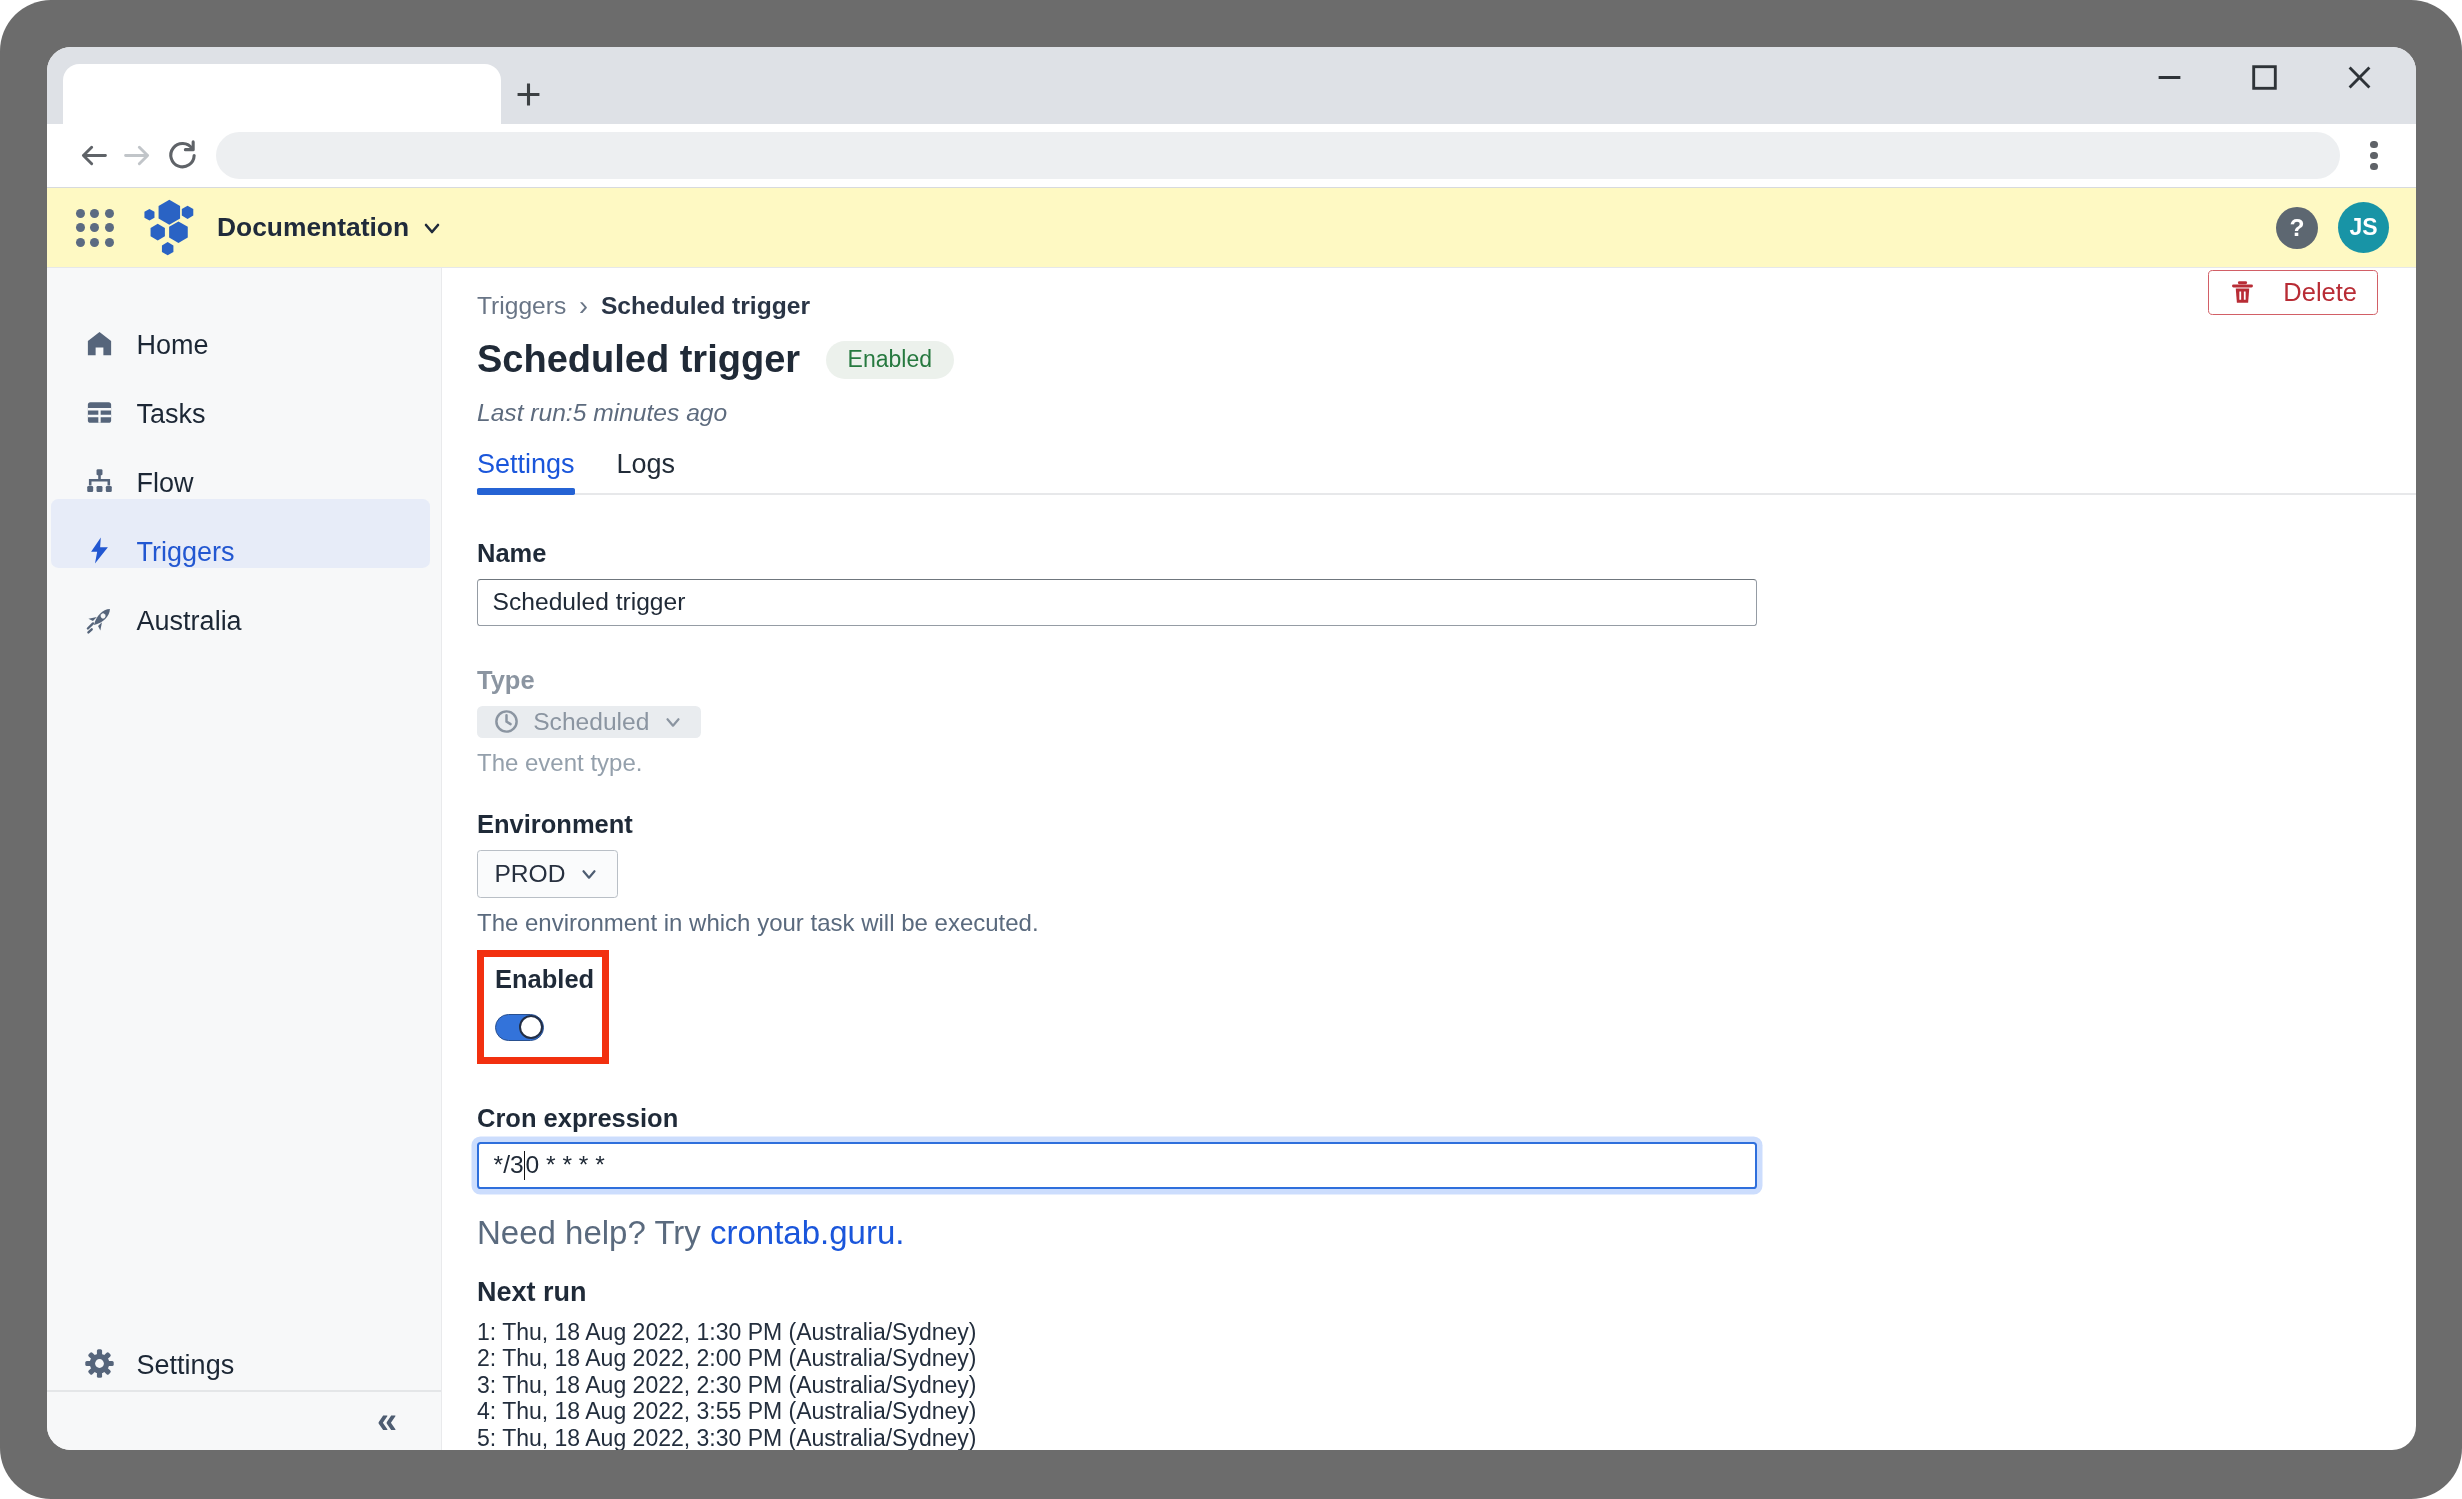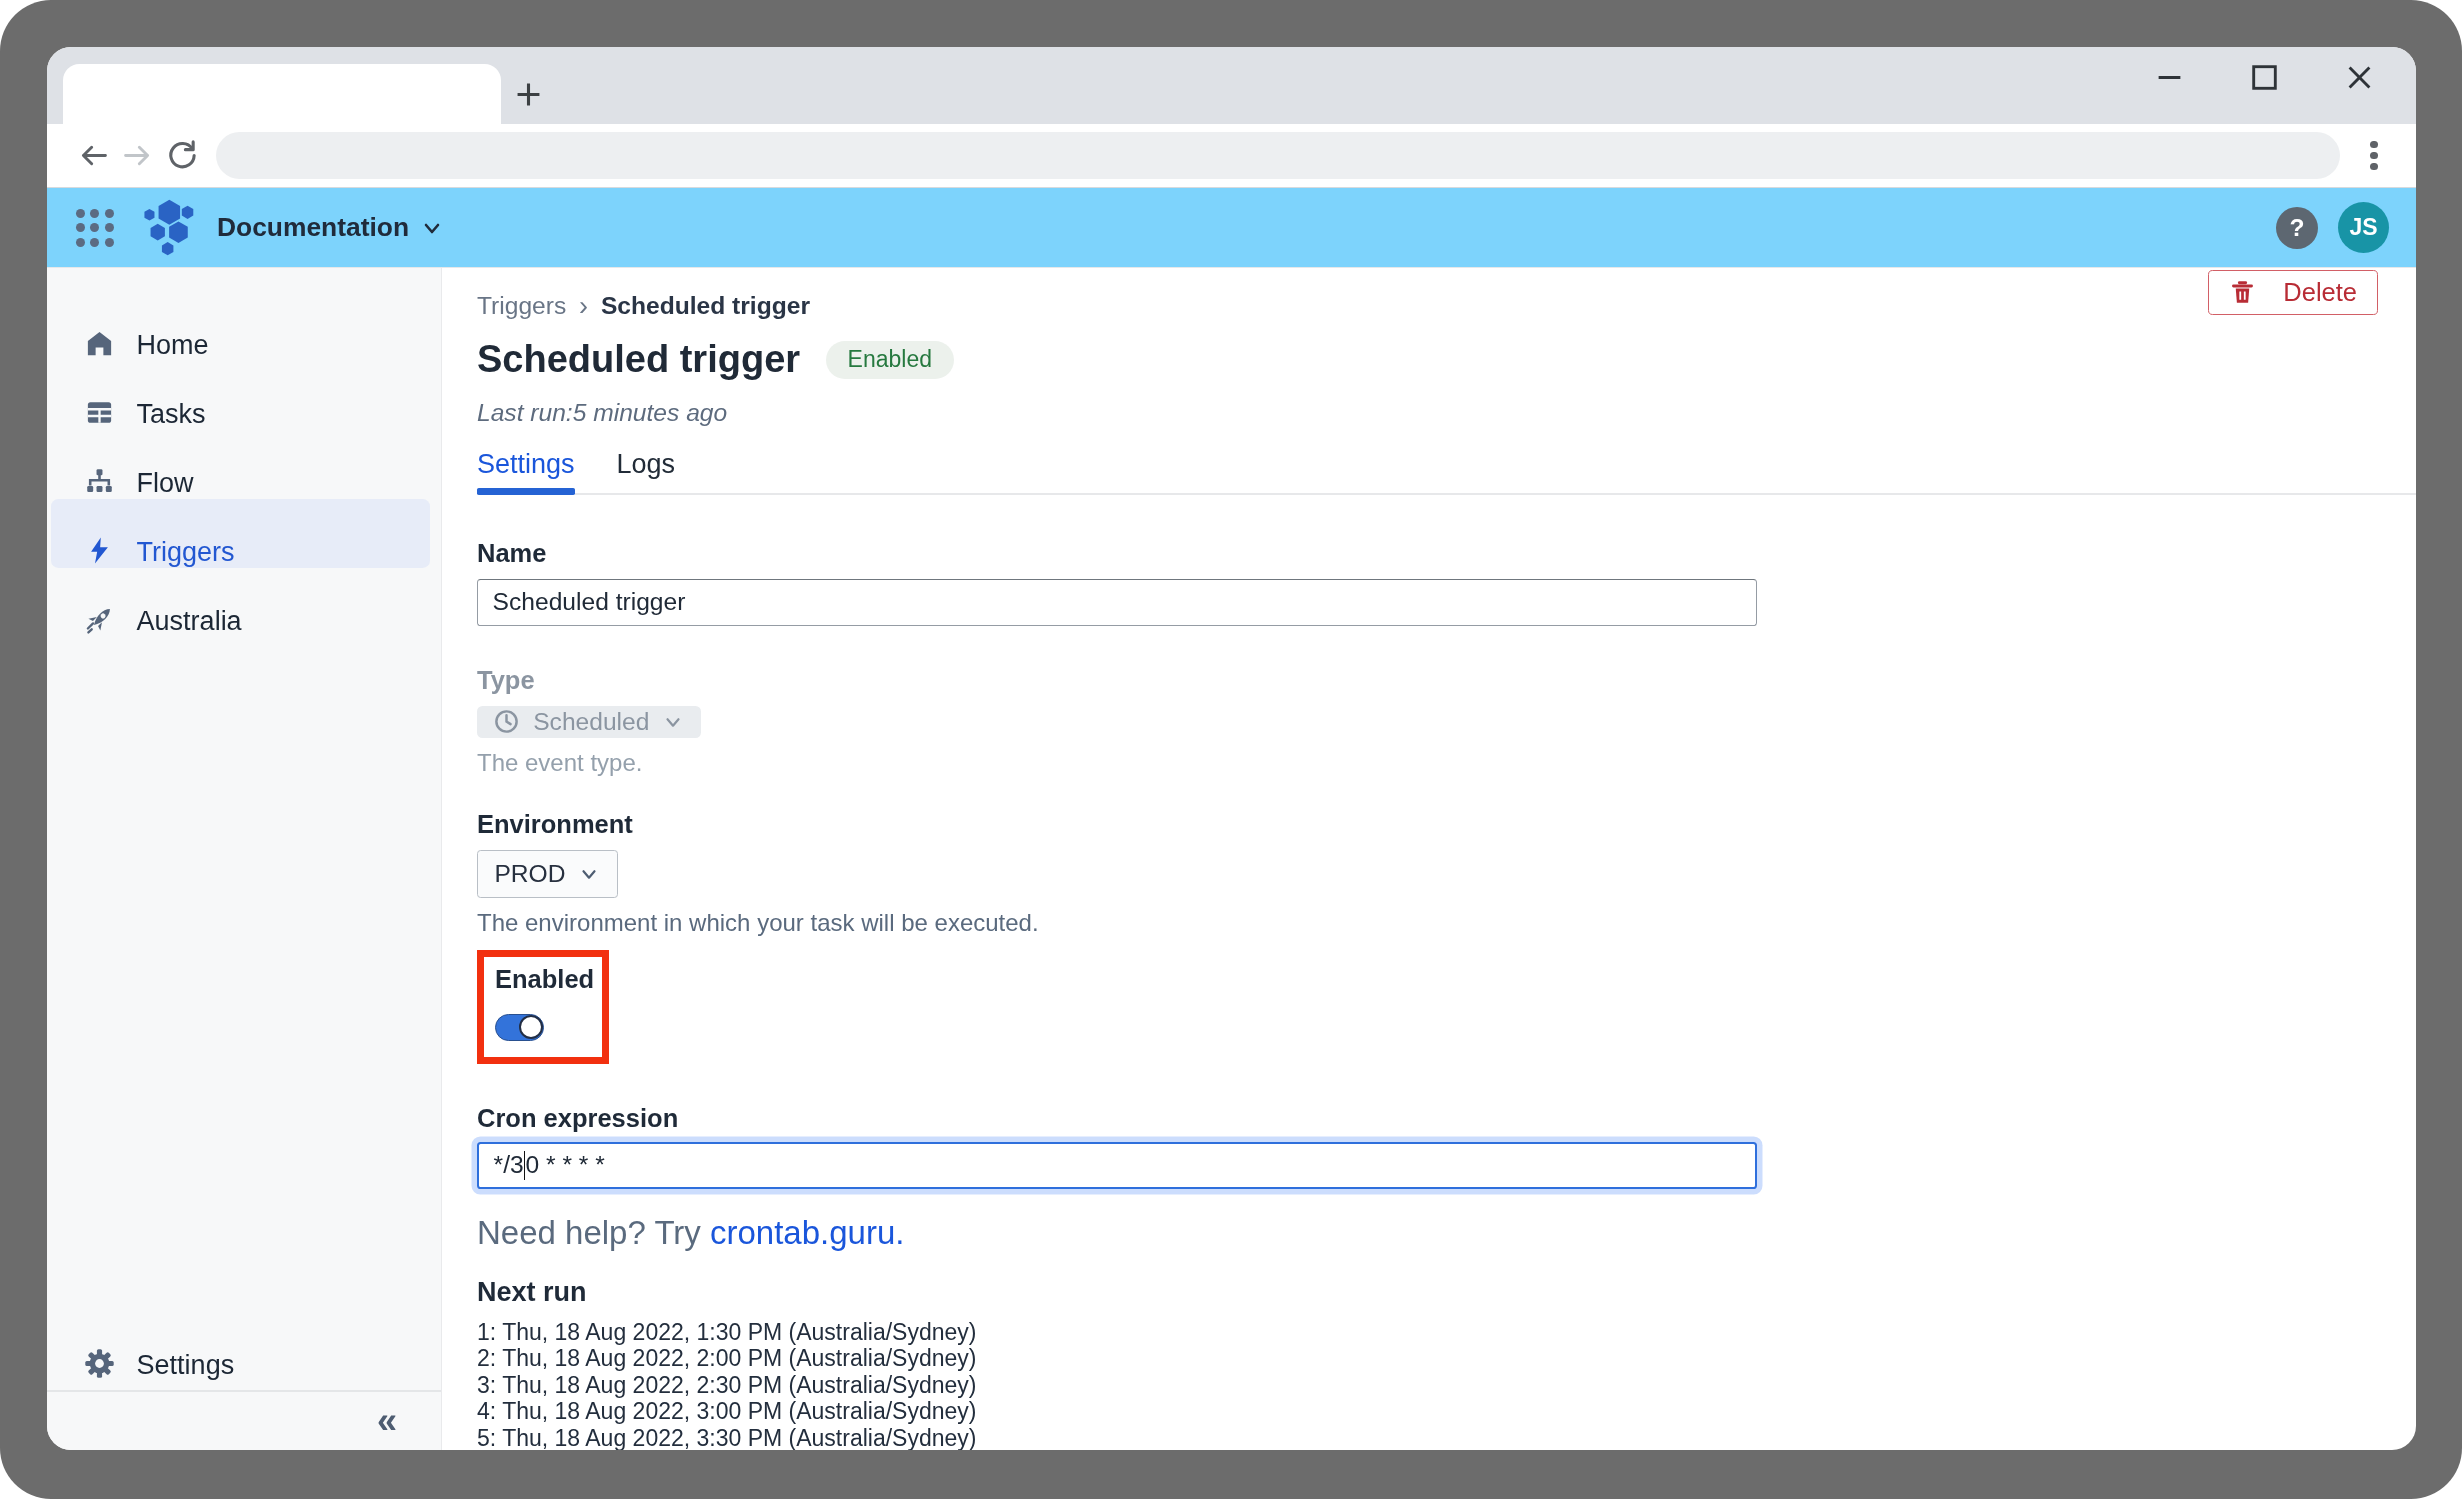--- a/index.html
+++ b/index.html
@@ -16,21 +16,21 @@
   .wincontrols { position:absolute; right:36px; top:0; height:60px; display:flex; align-items:center; gap:53px; color:#2e3338; }
   .winbtn { width:42px; height:42px; display:flex; align-items:center; justify-content:center; }
 
   .navbar { height:64px; background:#fff; border-bottom:1.8px solid #d7dadd; display:flex; align-items:center; padding:0 24px; flex:none; }
   .navbtn { width:44px; height:44px; display:flex; align-items:center; justify-content:center; }
   .urlbar { flex:1; height:47px; background:#edeff1; border-radius:24px; margin:0 16.4px 0 12.8px; display:flex; align-items:center; padding:0 24px; color:#5f6368; font-size:24px; }
   .kebab { width:36px; height:44px; display:flex; align-items:center; justify-content:center; }
   .kebab i { display:block; width:7.3px; height:7.3px; border-radius:50%; background:#5f6368; margin:3.6px auto; }
 
   
-  .appheader { height:80px; background:#7dd3fc; border-bottom:1.8px solid #e6e8ea; display:flex; align-items:center; padding:0 27px 0 25.5px; flex:none;justify-content:flex-end; }
+  .appheader { height:80px; background:#fef9c3; border-bottom:1.8px solid #e6e8ea; display:flex; align-items:center; padding:0 27px 0 25.5px; flex:none;justify-content:flex-end; }
   .appsgrid { width:44px; height:44px; display:grid; grid-template-columns:repeat(3,9px); grid-template-rows:repeat(3,9px); gap:5.5px; align-content:center; justify-content:center; }
   .appsgrid i { width:9px; height:9px; border-radius:50%; background:#5b6b82; }
   .logo { margin-left:25.5px; width:53px; height:60px; }
   .wsname { margin-left:22px; font-size:26.4px; font-weight:600; color:#202b3b; }
   .wscaret { margin-left:11px; }
   .hspace { flex:1; }
   .helpbtn { width:42px; height:42px; border-radius:50%; background:#5d6771; color:#fff; font-size:24.6px; font-weight:700; display:flex; align-items:center; justify-content:center; }
   .avatar { margin-left:20px; width:51px; height:51px; border-radius:50%; background:#1894a6; color:#fff; font-size:23px; font-weight:700; display:flex; align-items:center; justify-content:center; }
 
   
@@ -369,21 +369,21 @@
       <div class="helprow">
         <span>Need help? Try </span><a href="#">crontab.guru.</a>
       </div>
 
       
       <div class="nextrun-label">Next run</div>
       <div class="nextrun-list">
         <div>1: Thu, 18 Aug 2022, 1:30 PM (Australia/Sydney)</div>
         <div>2: Thu, 18 Aug 2022, 2:00 PM (Australia/Sydney)</div>
         <div>3: Thu, 18 Aug 2022, 2:30 PM (Australia/Sydney)</div>
-        <div>4: Thu, 18 Aug 2022, 3:00 PM (Australia/Sydney)</div>
+        <div>4: Thu, 18 Aug 2022, 3:55 PM (Australia/Sydney)</div>
         <div>5: Thu, 18 Aug 2022, 3:30 PM (Australia/Sydney)</div>
       </div>
 
       
       
 
     </div>
   </div>
 
 </div>

